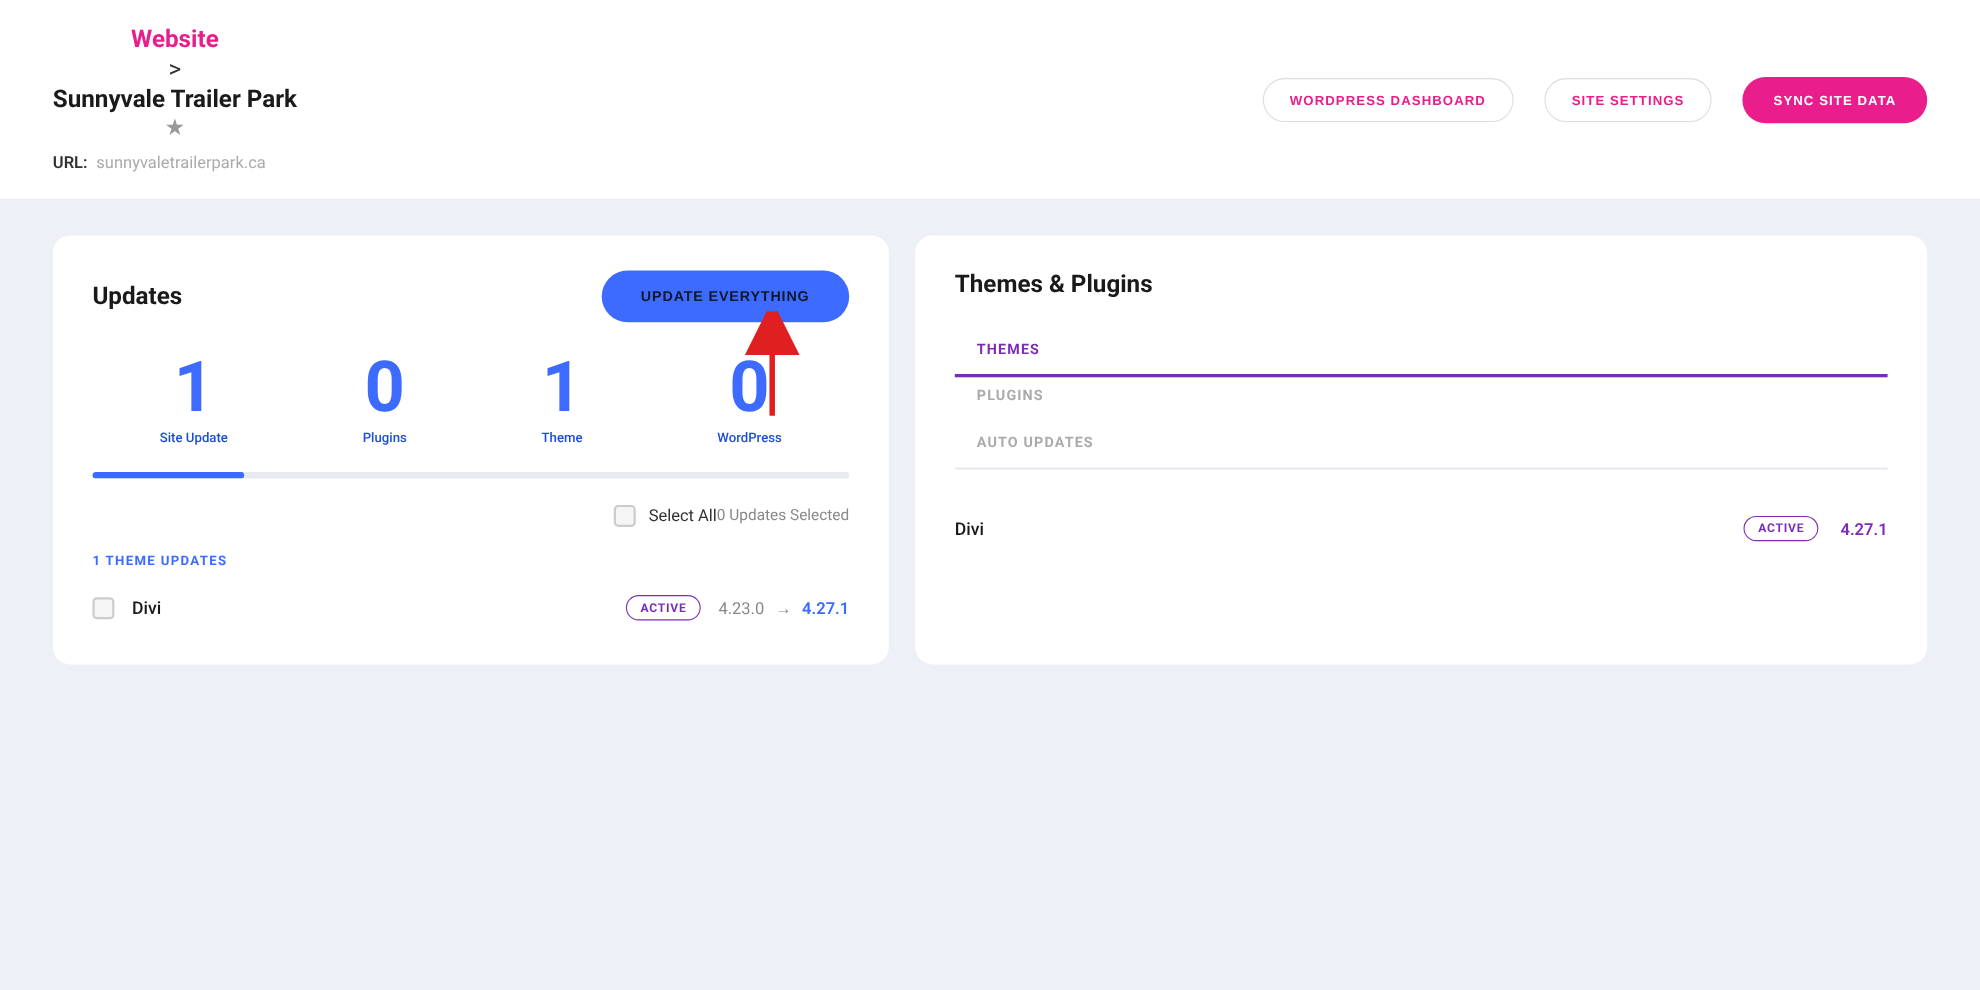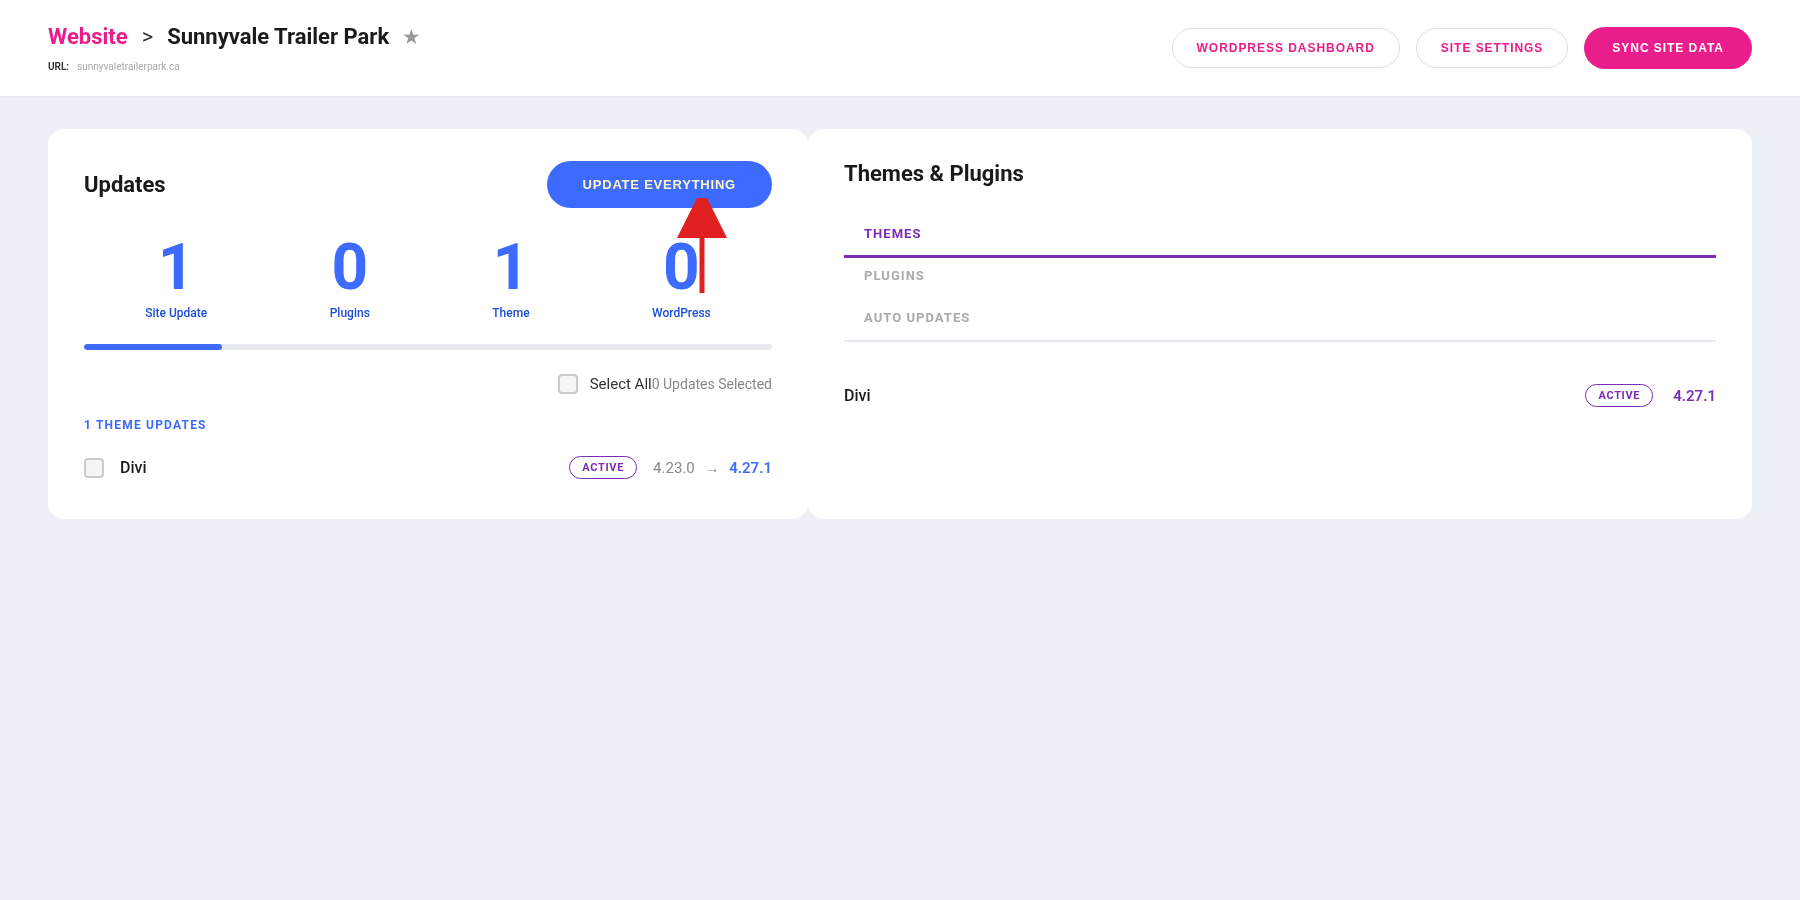--- a/index.html
+++ b/index.html
@@ -20,23 +20,24 @@
       border-bottom: 1px solid #e8eaf0;
     }
     .header-left {
       display: flex;
       flex-direction: column;
       gap: 12px;
     }
     .breadcrumb {
       display: flex;
       align-items: center;
-      gap: 14px;
+      gap: 2px;
       font-size: 22px;
       font-weight: 600;
+      flex-direction: column;
     }
     .breadcrumb-website {
       color: #e91e8c;
       font-weight: 700;
     }
     .breadcrumb-separator {
       color: #333;
       font-weight: 400;
     }
     .breadcrumb-site {
@@ -44,34 +45,34 @@
       font-weight: 700;
     }
     .breadcrumb-star {
       color: #999;
       font-size: 18px;
     }
     .url-row {
       display: flex;
       align-items: center;
       gap: 8px;
-      font-size: 10px;
+      font-size: 15px;
     }
     .url-label {
       color: #333;
       font-weight: 600;
     }
     .url-value {
       color: #aaa;
       text-align: right;
     }
     .header-actions {
       display: flex;
       align-items: center;
-      gap: 16px;
+      gap: 28px;
     }
     .btn-outline {
       border: 1.5px solid #ddd;
       background: #fff;
       color: #e91e8c;
       font-size: 12px;
       font-weight: 700;
       letter-spacing: 0.08em;
       padding: 12px 24px;
       border-radius: 24px;
@@ -88,20 +89,21 @@
       padding: 14px 28px;
       border-radius: 24px;
       cursor: pointer;
       text-transform: uppercase;
     }
 
     
     .main {
       padding: 32px 48px;
       display: flex;
+      gap: 24px;
     }
 
     
     .panel {
       background: #fff;
       border-radius: 16px;
       padding: 32px 36px;
       flex: 1;
     }
     .panel-left {
@@ -119,21 +121,21 @@
       margin-bottom: 28px;
     }
     .panel-title {
       font-size: 22px;
       font-weight: 700;
       color: #1a1a1a;
     }
 
     .btn-update-everything {
       background: #3d6bff;
-      color: #fef9c3;
+      color: #0f172a;
       border: none;
       font-size: 13px;
       font-weight: 700;
       letter-spacing: 0.06em;
       padding: 16px 36px;
       border-radius: 32px;
       cursor: pointer;
       text-transform: uppercase;
     }
 

